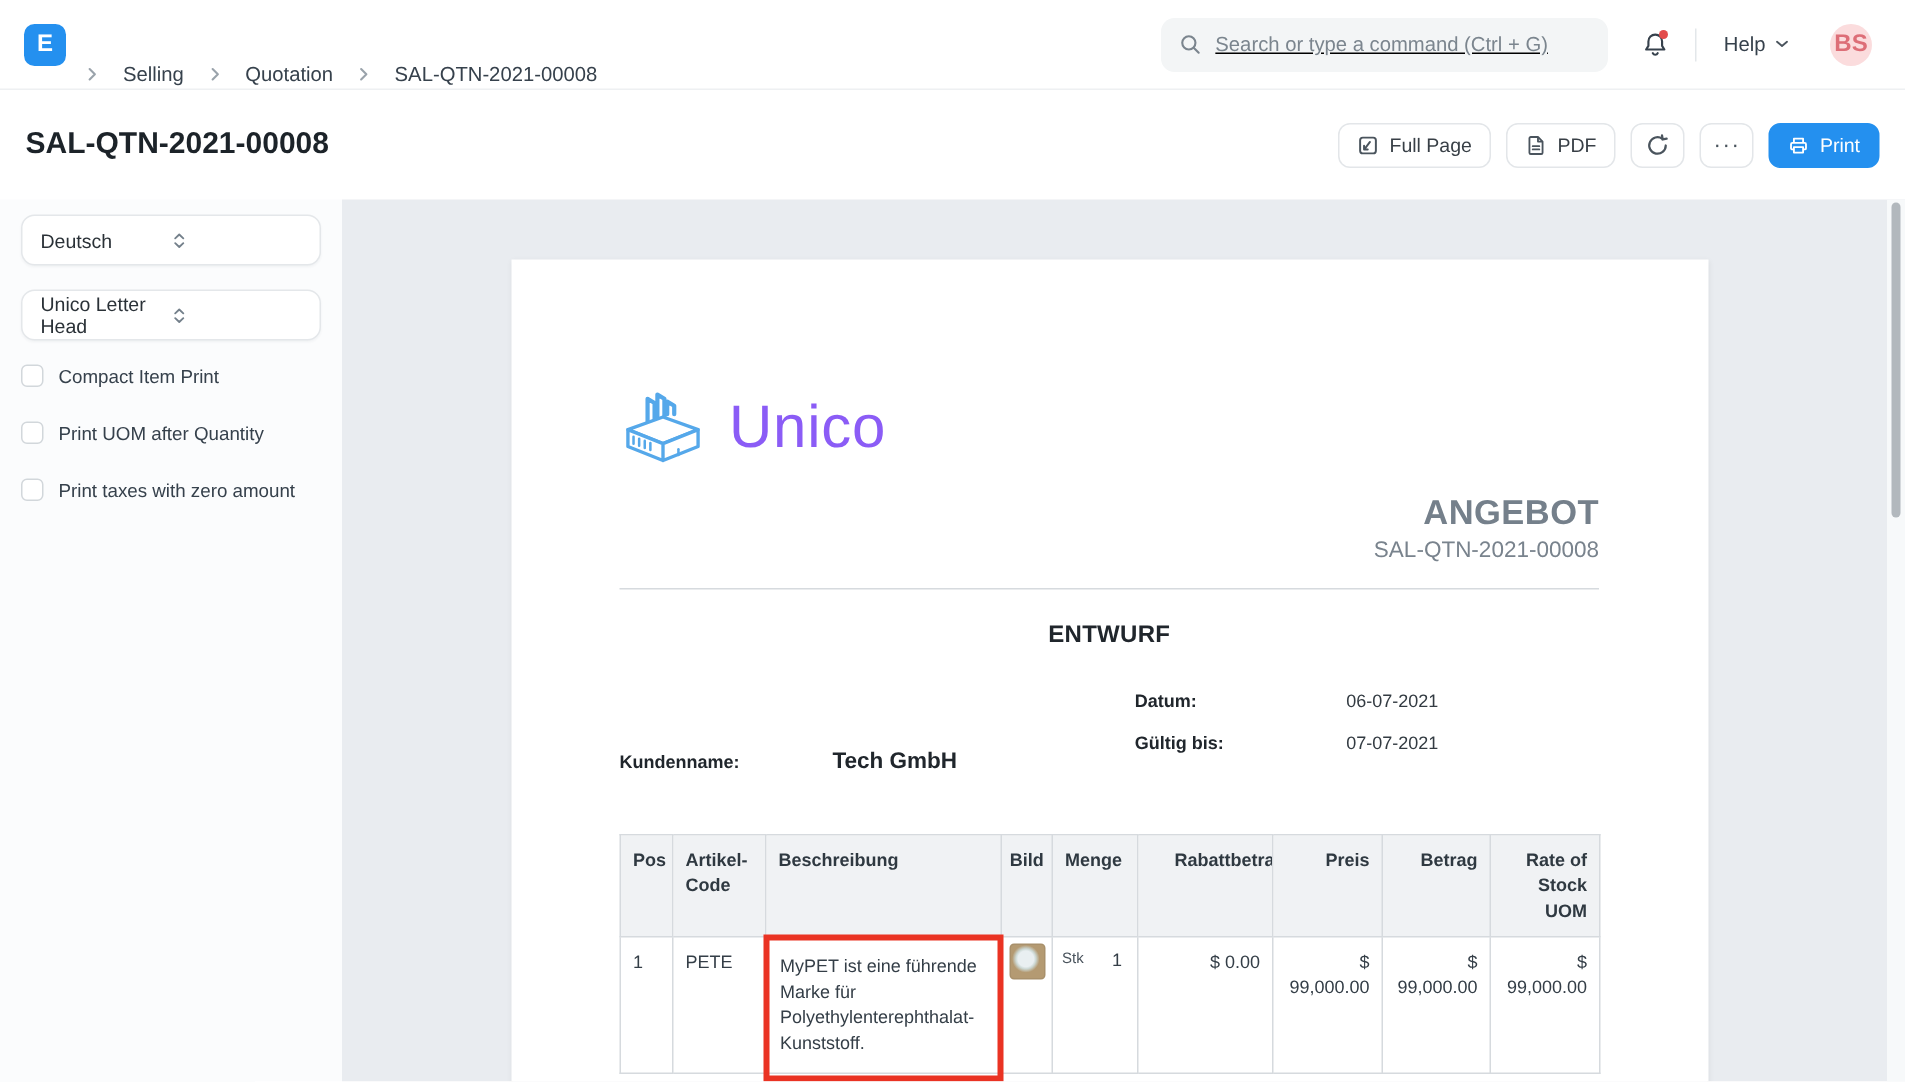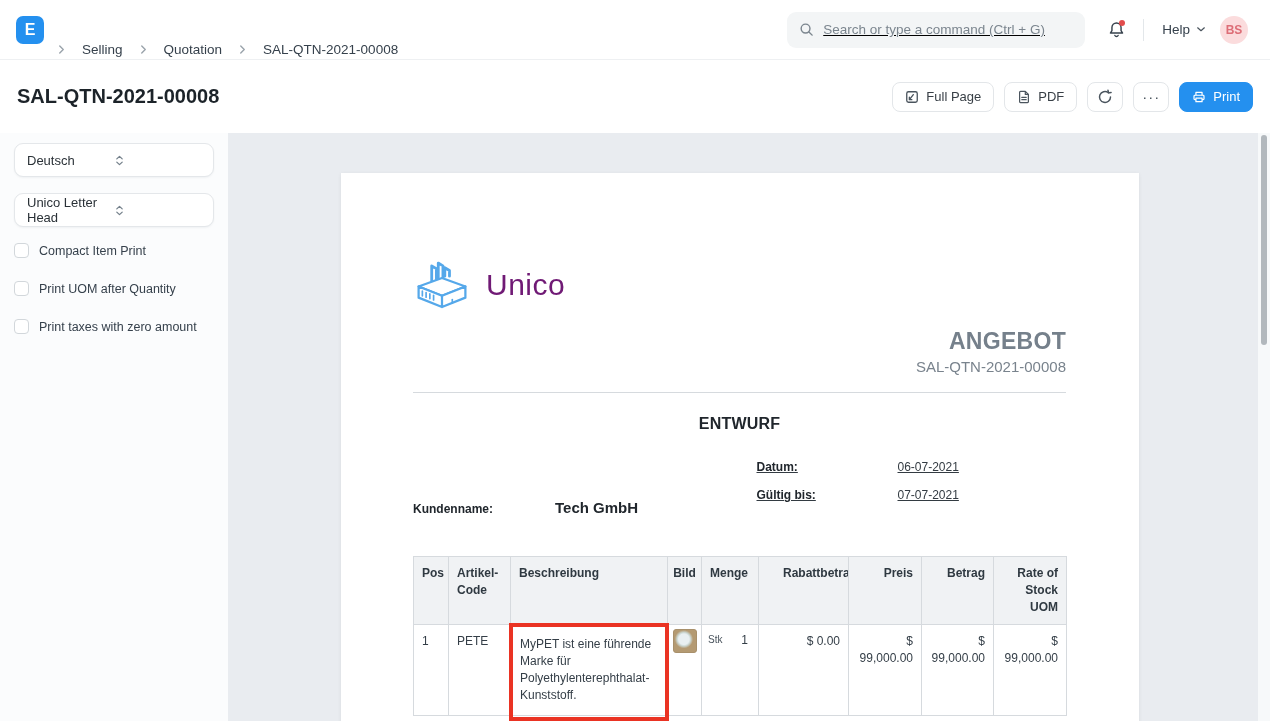--- a/index.html
+++ b/index.html
@@ -23,22 +23,22 @@
     font-family:"Liberation Sans", sans-serif; }
   .searchbar input::placeholder { color:#7b858e; }
   .bell { margin-left:20px; position:relative; width:22px; height:22px;
     display:flex; align-items:center; justify-content:center; cursor:pointer; }
   .bell .dot { position:absolute; top:1px; right:2px; width:6px; height:6px;
     border-radius:50%; background:#e24c4c; }
   .vdiv { width:1px; height:22px; background:#e3e7ea; margin:0 18px 0 16px; }
   .help { display:flex; align-items:center; gap:6px; font-size:13.5px;
     color:#36414c; cursor:pointer; }
   .avatar { width:28px; height:28px; border-radius:50%; background:#fbdcdd;
-    color:#dd6e77; font-size:12px; font-weight:700; display:flex;
-    align-items:center; justify-content:center; margin-left:14px; cursor:pointer; }
+    color:#dd6e77; font-size:16px; font-weight:700; display:flex;
+    align-items:center; justify-content:center; margin-left:27px; cursor:pointer; }
 
   
   .page-head { height:73px; display:flex; align-items:center; padding:0 17px;
     background:#fff; }
   .page-title { font-size:20px; font-weight:700; color:#1c2329; }
   .actions { margin-left:auto; display:flex; align-items:center; gap:10px; }
   .btn { height:30px; border:1px solid #e3e6e9; background:#fff;
     border-radius:8px; display:flex; align-items:center; gap:7px;
     padding:0 12px; font-size:13px; color:#383f46; cursor:pointer;
     font-family:"Liberation Sans", sans-serif; }
@@ -66,35 +66,35 @@
   .scroll-track { position:absolute; top:0; right:0; width:12px; height:100%;
     background:#f7f9fa; }
   .scroll-thumb { position:absolute; top:2px; right:3px; width:6px;
     height:210px; border-radius:3px; background:#b2b8bd; cursor:pointer; }
 
   
   .doc { position:absolute; left:113px; top:40px; width:798px; height:1200px;
     background:#fff; box-shadow:0 1px 4px rgba(0,0,0,.07); }
   .doc-inner { padding:85px 73px 0 72px; color:#333b42; }
   .logo-row { display:flex; align-items:center; gap:15px; height:54px; }
-  .company { font-size:30px; color:#701a75; letter-spacing:.5px; }
+  .company { font-size:40px; color:#8b5cf6; letter-spacing:.5px; }
   .doc-head { text-align:right; margin-top:16px; }
   .doc-title { font-size:23px; font-weight:700; color:#75808b;
     letter-spacing:.3px; }
   .doc-number { font-size:15px; color:#79838d; margin-top:3px; }
   .rule { border:none; border-top:1px solid #d6dade; margin:17px 0 0; }
   .status { text-align:center; font-weight:700; font-size:16px; color:#20262c;
     margin-top:22px; letter-spacing:.2px; }
   .meta { display:flex; margin-top:27px;align-items:flex-end; }
   .meta-left { width:50%; display:flex; align-items:baseline; }
   .meta-label { font-weight:700; font-size:12px; color:#20262c;
     flex:0 0 142px; }
   .customer { font-weight:700; font-size:15px; color:#20262c; }
   .meta-right { width:50%; padding-left:17px; }
-  .meta-row { display:flex; align-items:baseline; margin-bottom:14px;text-decoration:underline; }
+  .meta-row { display:flex; align-items:baseline; margin-bottom:14px; }
   .meta-row .meta-label { flex:0 0 141px; }
   .meta-value { font-size:12px; color:#333b42; }
 
   table.items { margin-top:40px; width:100%; border-collapse:collapse;
     table-layout:fixed; }
   .items th, .items td { border:1px solid #d6dade; padding:8px;
     vertical-align:top; font-size:12px; line-height:1.42; color:#343e47;
     overflow:hidden; }
   .items th { background:#f0f2f4; font-weight:700; color:#2f3941;
     text-align:left; }

